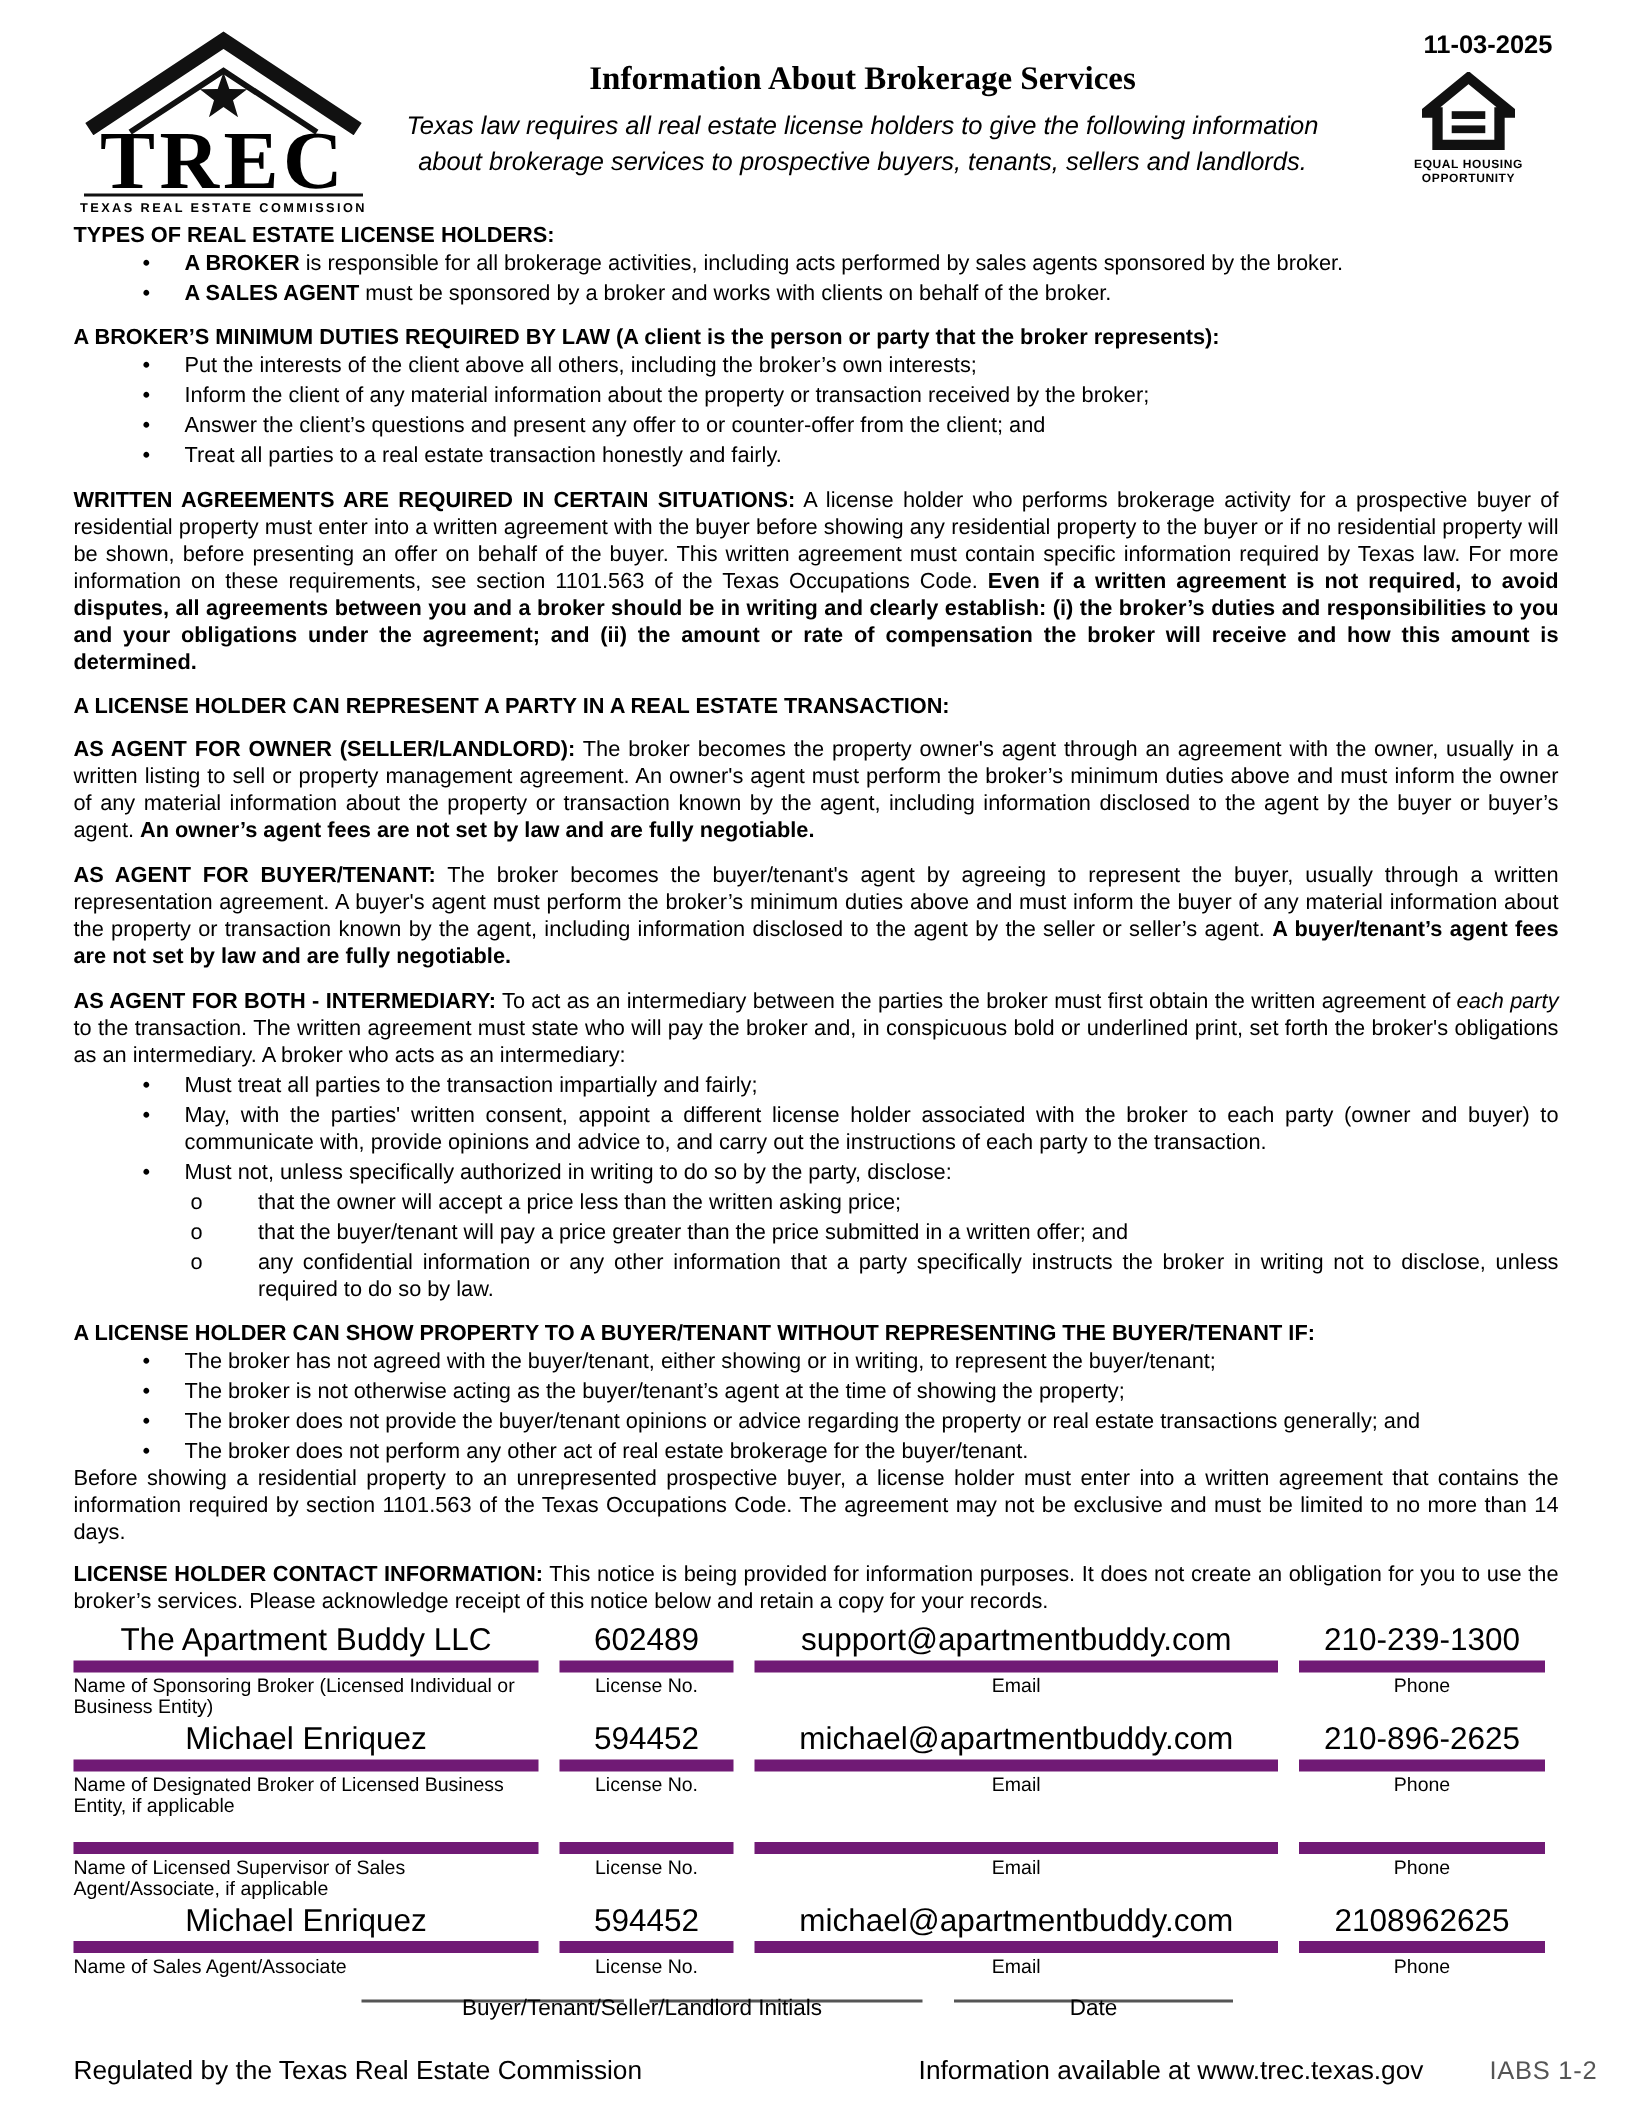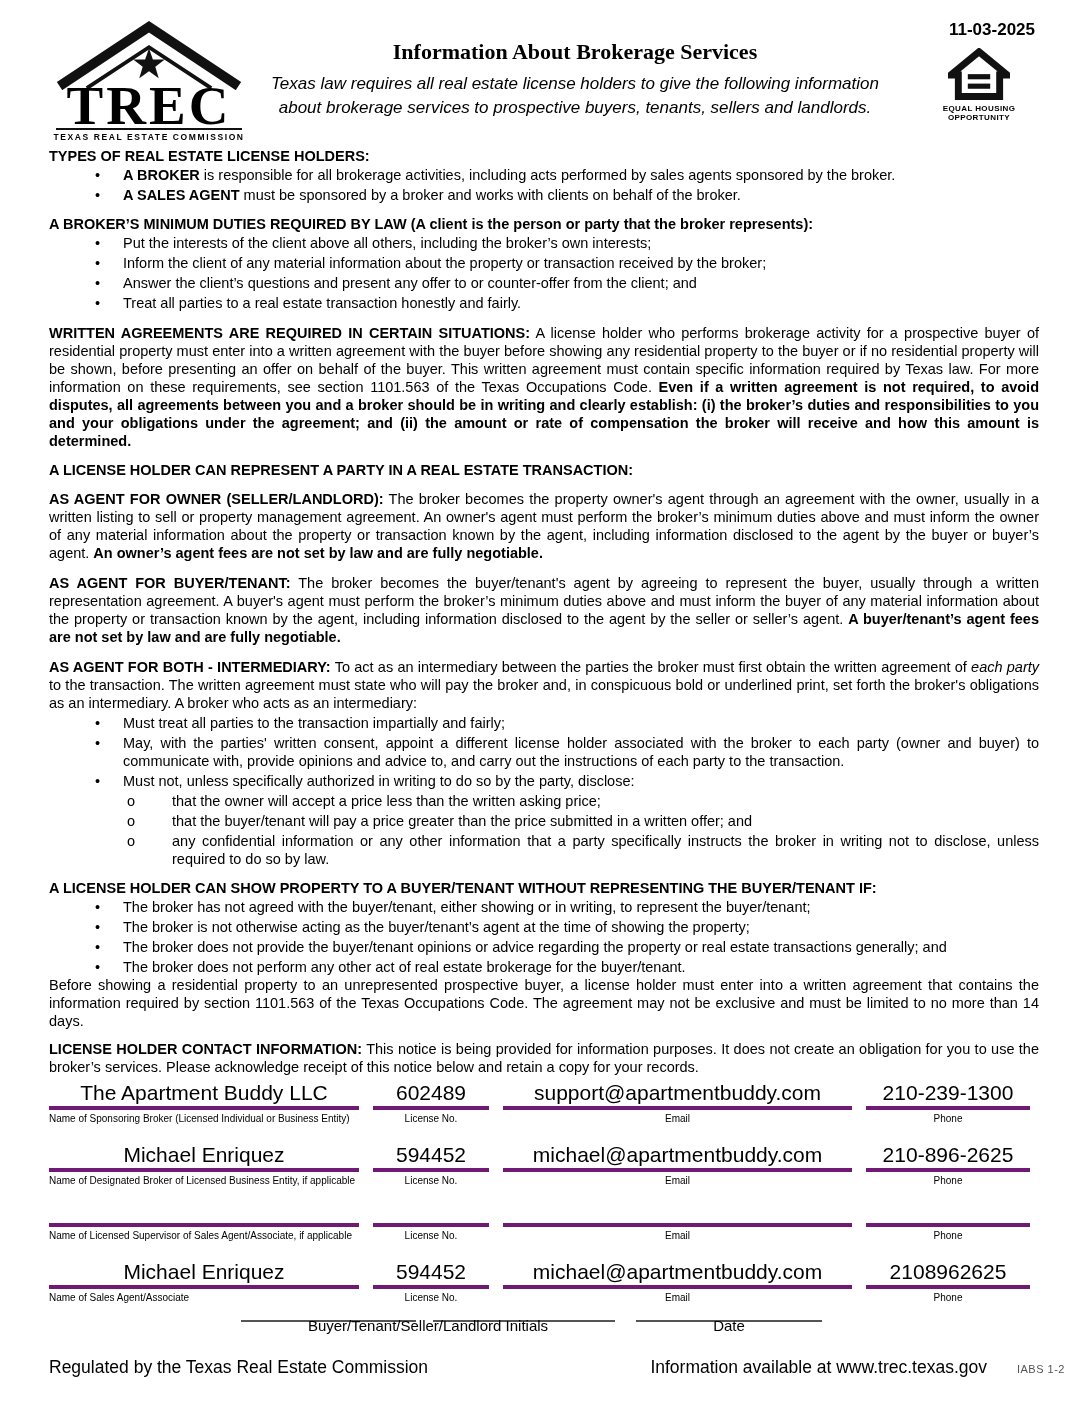--- a/index.html
+++ b/index.html
@@ -28,41 +28,41 @@
   .b { display:flex; margin-left:46px; line-height:18px; margin-top:2px; }
   .b .m { width:28px; flex:none; }
   .b .t { flex:1; text-align:justify; }
   .sb { margin-left:78px; }
   .sb .m { width:45px; flex:none; }
   .it { font-style:italic; }
 
   
   .ctable { margin-top:4px; }
   .ct-row { display:grid; grid-template-columns:310px 116px 349px 164px; column-gap:14px; margin-top:2px; }
-  .ct-val { min-height:27px; display:flex; align-items:flex-end; justify-content:center; font-size:21px; line-height:25px; border-bottom:4px solid #701a75; padding-bottom:1px; white-space:nowrap; }
-  .ct-lbl { font-size:10px; line-height:14px; text-align:center; padding-top:2px; min-height:30px; }
+  .ct-val { min-height:27px; display:flex; align-items:flex-end; justify-content:center; font-size:21px; line-height:25px; border-bottom:8px solid #701a75; padding-bottom:1px; white-space:nowrap; }
+  .ct-lbl { font-size:13px; line-height:14px; text-align:center; padding-top:2px; min-height:30px; }
   .ct-lbl.left { text-align:left; }
   .ct-row.short .ct-val { min-height:23px; }
   .ct-row.last .ct-lbl { min-height:16px; }
 
   
   .sig { position:relative; height:46px; }
   .sig .ln { position:absolute; top:15px; border-top:2px solid #555; }
   .ln1 { left:192px; width:175px; }
   .ln2 { left:384px; width:182px; }
   .ln3 { left:587px; width:186px; }
   .sig .lb { position:absolute; top:12px; font-size:15px; text-align:center; }
   .lbi { left:192px; width:374px; }
   .lbd { left:587px; width:186px; }
 
   
   .foot { display:flex; justify-content:space-between; align-items:baseline; margin-top:6px; }
   .foot .fl, .foot .fr { font-weight:normal; font-size:17.5px; }
   .fr-wrap { display:flex; align-items:baseline; margin-right:-26px; }
-  .iabs { font-weight:normal; font-size:11px; color:#555; margin-left:30px; letter-spacing:.5px; }
+  .iabs { font-weight:normal; font-size:17px; color:#555; margin-left:44px; letter-spacing:.5px; }
 </style>
 </head>
 <body>
 
 <div class="page">
 
   <div class="hdr">
     <div class="trec-logo">
       <svg width="200" height="70" viewBox="0 0 200 72">
         <polyline points="8,68 100,7 192,68" fill="none" stroke="#111" stroke-width="10"></polyline>

